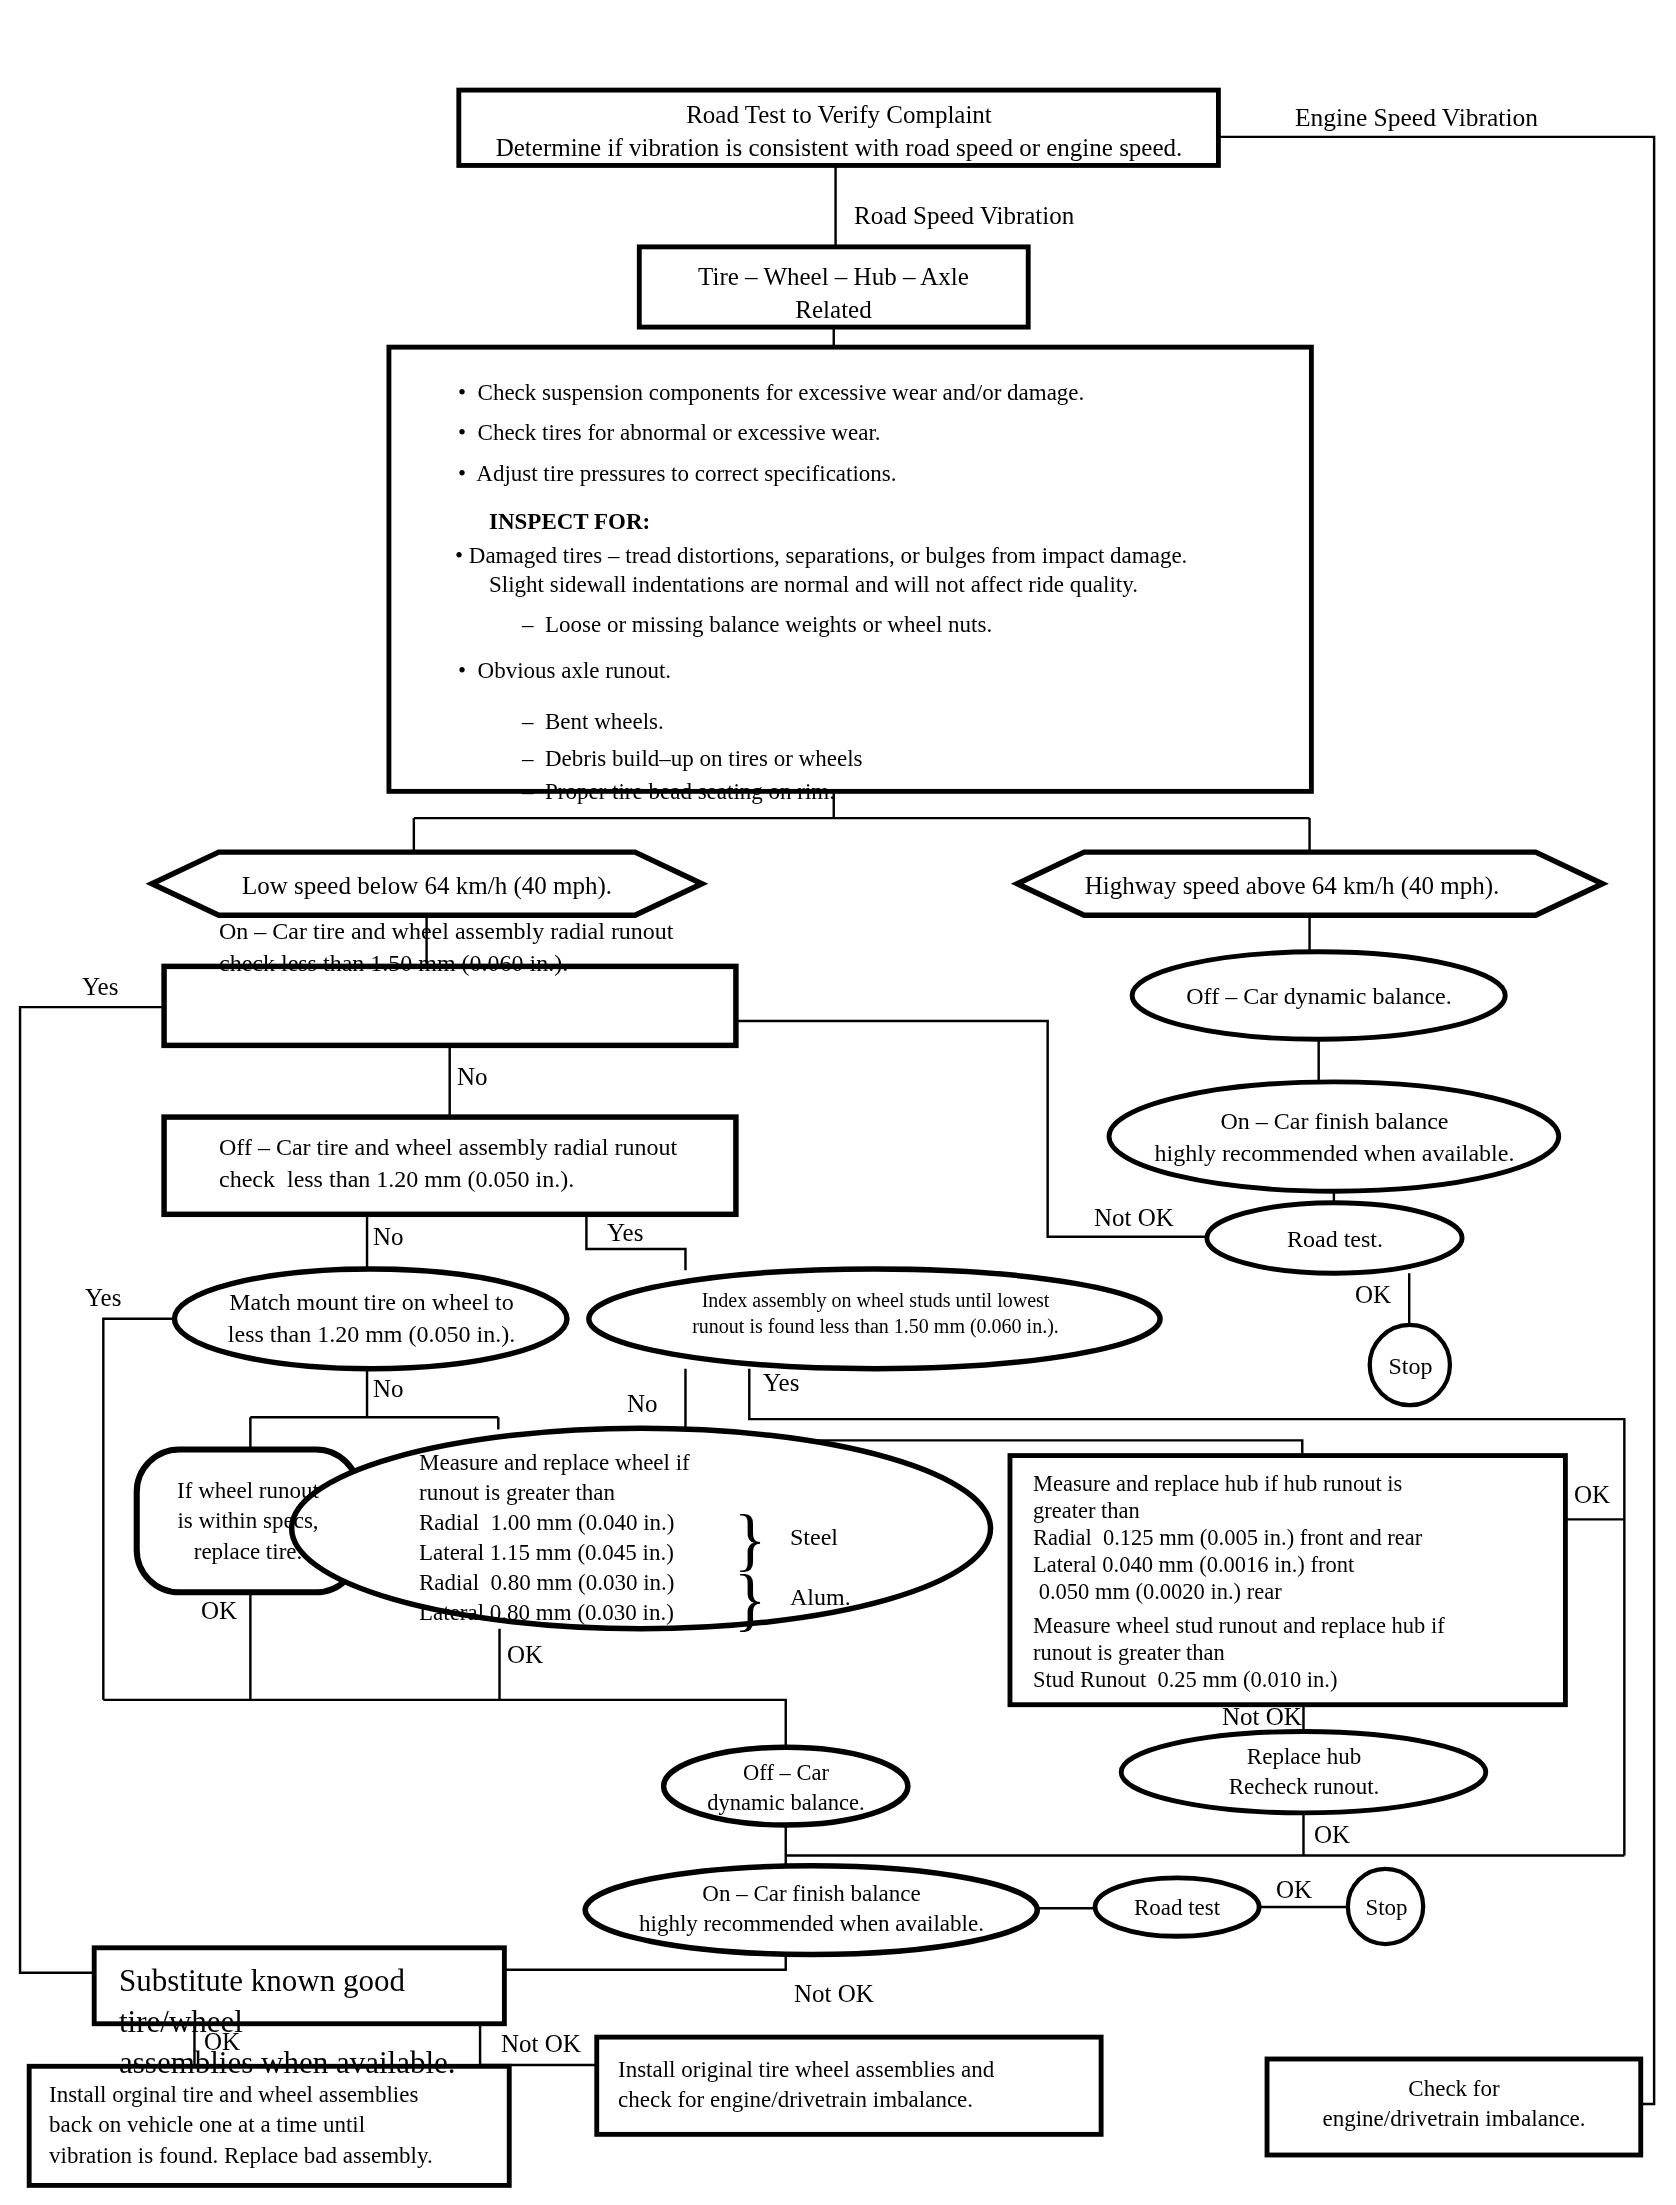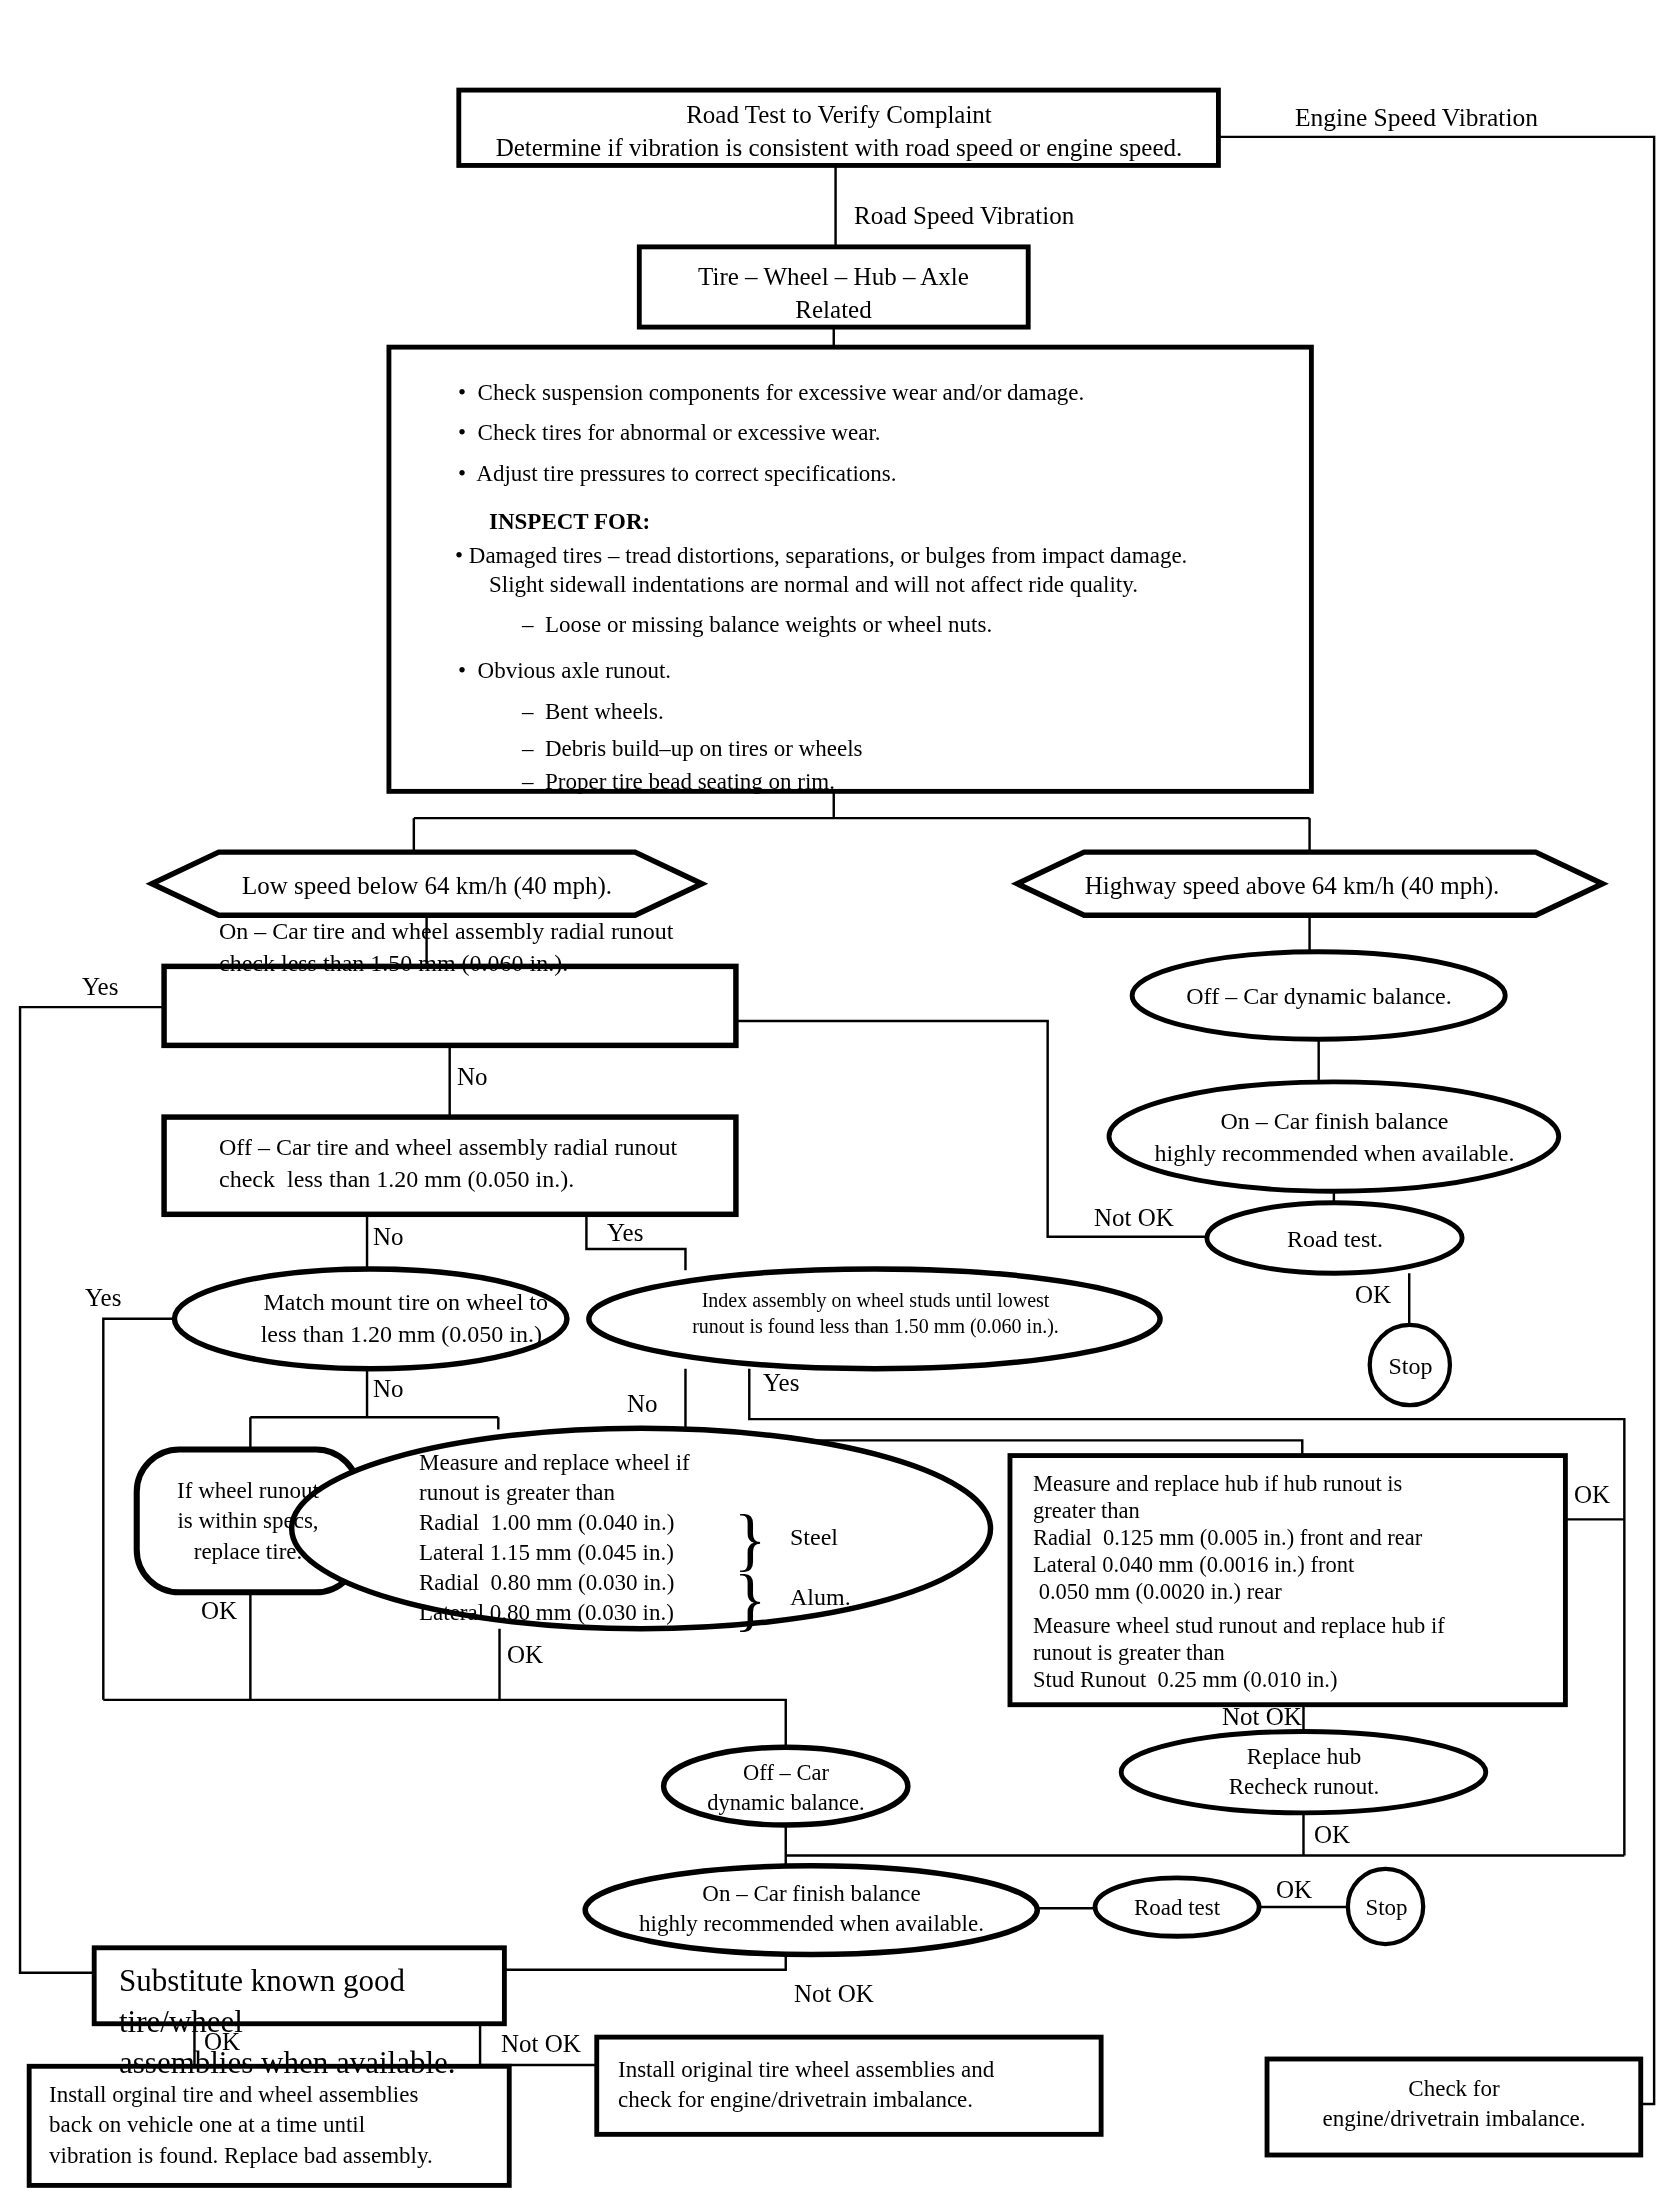--- a/index.html
+++ b/index.html
@@ -104,34 +104,34 @@
 
 <div class="ins">
   <div class="ins-row b0">•  Check suspension components for excessive wear and/or damage.</div>
   <div class="ins-row b0">•  Check tires for abnormal or excessive wear.</div>
   <div class="ins-row b0">•  Adjust tire pressures to correct specifications.</div>
   <div class="ins-row bh">INSPECT FOR:</div>
   <div class="ins-row b4">• Damaged tires – tread distortions, separations, or bulges from impact damage.</div>
   <div class="ins-row b4c">Slight sidewall indentations are normal and will not affect ride quality.</div>
   <div class="ins-row b2">–  Loose or missing balance weights or wheel nuts.</div>
   <div class="ins-row b0" style="margin-top:19.5px;">•  Obvious axle runout.</div>
-  <div class="ins-row b2" style="margin-top:15px;">–  Bent wheels.</div>
+  <div class="ins-row b2" style="margin-top:25px;">–  Bent wheels.</div>
   <div class="ins-row b2" style="margin-top:11px;">–  Debris build–up on tires or wheels</div>
   <div class="ins-row b2" style="margin-top:7.3px;">–  Proper tire bead seating on rim.</div>
 </div>
 
 <div class="txt center" style="left:170px;top:869px;width:514px;font-size:25px;">Low speed below 64 km/h (40 mph).</div>
 <div class="txt center" style="left:1036px;top:869px;width:512px;font-size:25px;">Highway speed above 64 km/h (40 mph).</div>
 
 <div class="txt" style="left:219px;top:916px;width:514px;font-size:24px;">On – Car tire and wheel assembly radial runout
 check less than 1.50 mm (0.060 in.).</div>
 <div class="txt" style="left:219px;top:1132px;width:514px;font-size:24px;">Off – Car tire and wheel assembly radial runout
 check  less than 1.20 mm (0.050 in.).</div>
 
-<div class="txt center" style="left:195px;top:1287px;width:353px;font-size:24px;text-align:right;">Match mount tire on wheel to
+<div class="txt center" style="left:195px;top:1287px;width:353px;font-size:24px;">Match mount tire on wheel to
 less than 1.20 mm (0.050 in.).</div>
 <div class="txt center" style="left:608px;top:1287px;width:535px;font-size:20px;">Index assembly on wheel studs until lowest
 runout is found less than 1.50 mm (0.060 in.).</div>
 
 <div class="txt center" style="left:146px;top:1476px;width:204px;font-size:23px;">If wheel runout
 is within specs,
 replace tire.</div>
 
 <div class="txt" style="left:419px;top:1448px;width:340px;font-size:23px;line-height:30px;">Measure and replace wheel if
 runout is greater than

